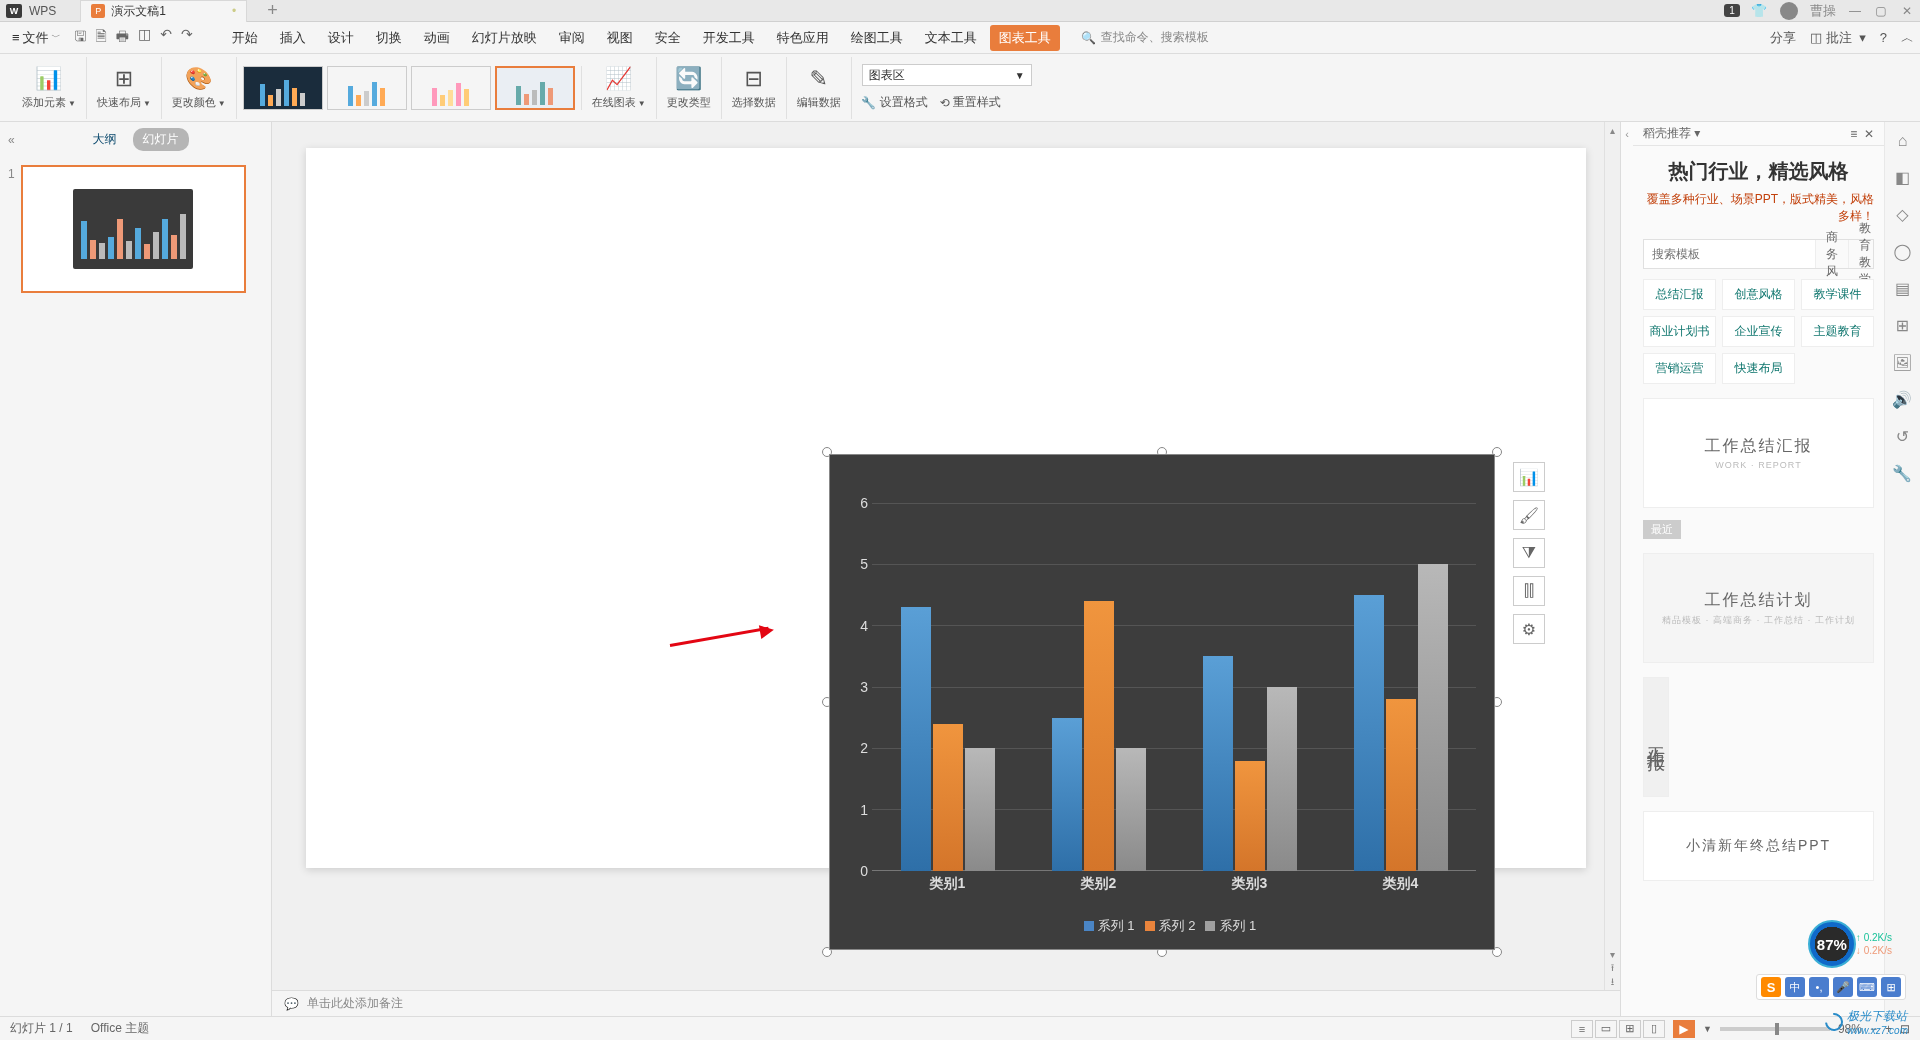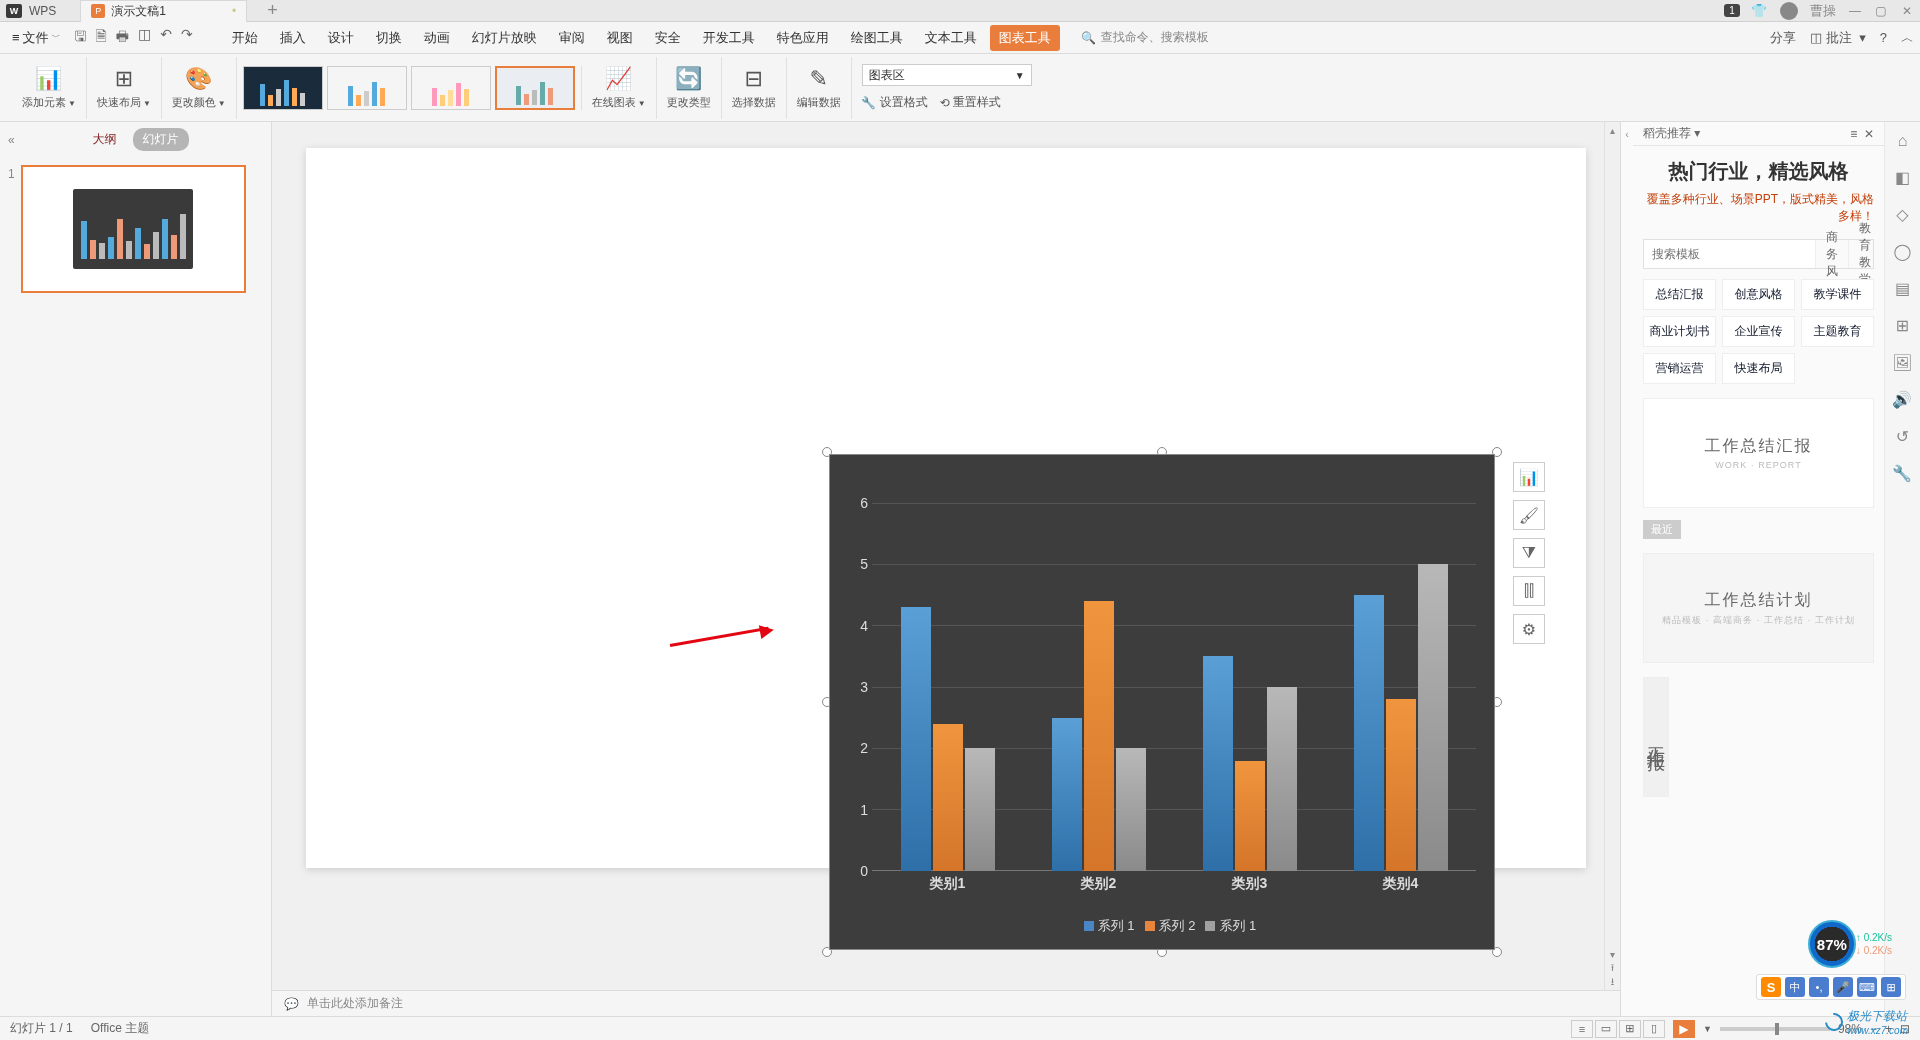--- a/index.html
+++ b/index.html
@@ -47,21 +47,21 @@
 .format-reset { display: flex; gap: 12px; margin-top: 6px; }
 .format-reset span { font-size: 12px; color: #555; display: flex; align-items: center; gap: 3px; }
 
 
 .main { display: flex; height: calc(100% - 22px - 32px - 68px - 24px); position: relative; }
 
 
 .slide-panel { width: 272px; background: #f5f5f5; border-right: 1px solid #dcdcdc; display: flex; flex-direction: column; }
 .slide-panel-tabs { display: flex; justify-content: center; gap: 6px; padding: 6px; align-items: center; position: relative; }
 .slide-panel-collapse { position: absolute; left: 8px; color: #888; font-size: 12px; }
-.slide-panel-tab { padding: 3px 10px; font-size: 12px; color: #7f1d1d; border-radius: 10px; }
+.slide-panel-tab { padding: 3px 10px; font-size: 12px; color: #0c4a6e; border-radius: 10px; }
 .slide-panel-tab.active { background: #b5b5b5; color: #fff; }
 .slide-thumbs { padding: 8px; }
 .slide-thumb-wrap { display: flex; gap: 6px; }
 .slide-num { font-size: 12px; color: #888; padding-top: 2px; }
 .slide-thumb { width: 225px; height: 128px; border: 2px solid #e97d3c; background: #fff; display: flex; align-items: center; justify-content: center; }
 .slide-thumb-chart { width: 120px; height: 80px; background: #3a3a3a; display: flex; align-items: flex-end; justify-content: center; gap: 3px; padding: 6px 6px 10px 6px; border-radius: 2px; }
 
 
 .canvas-area { flex: 1; background: #f0f0f0; display: flex; flex-direction: column; position: relative; overflow: hidden; }
 .canvas-scroll { flex: 1; display: flex; align-items: flex-start; justify-content: center; padding-top: 26px; position: relative; }
@@ -100,21 +100,21 @@
 .right-sidebar { width: 300px; border-left: 1px solid #dcdcdc; background: #fafafa; display: flex; }
 .right-panel { flex: 1; display: flex; flex-direction: column; overflow: hidden; }
 .right-panel-head { height: 24px; display: flex; align-items: center; justify-content: space-between; padding: 0 10px; font-size: 12px; color: #666; border-bottom: 1px solid #e5e5e5; }
 .right-panel-body { flex: 1; padding: 12px 10px; overflow-y: auto; background: #fafafa; }
 .promo-title { text-align: center; font-size: 20px; color: #333; font-weight: 600; }
 .promo-sub { text-align: right; font-size: 12px; color: #c2410c; margin-top: 6px; }
 .search-row { display: flex; margin-top: 14px; border: 1px solid #e0e0e0; height: 30px; }
 .search-row input { flex: 1; border: none; padding: 0 8px; font-size: 12px; outline: none; background: #fff; }
 .search-row .seg { padding: 0 10px; font-size: 12px; color: #666; display: flex; align-items: center; border-left: 1px solid #eee; }
 .tag-grid { display: grid; grid-template-columns: 1fr 1fr 1fr; gap: 6px; margin-top: 10px; }
-.tag-grid div { background: #fff; border: 1px solid #eee; text-align: center; font-size: 12px; color: #0f172a; padding: 6px 0; }
+.tag-grid div { background: #fff; border: 1px solid #eee; text-align: center; font-size: 12px; color: #0f766e; padding: 6px 0; }
 .template-card { margin-top: 14px; border: 1px solid #eee; background: #fff; height: 110px; display: flex; flex-direction: column; align-items: center; justify-content: center; font-size: 16px; color: #666; letter-spacing: 2px; position: relative; }
 .template-card .sub { font-size: 9px; color: #bbb; letter-spacing: 1px; margin-top: 3px; }
 .section-label { background: #ccc; color: #fff; font-size: 11px; padding: 2px 8px; display: inline-block; margin-top: 12px; }
 .right-rail { width: 36px; border-left: 1px solid #e8e8e8; display: flex; flex-direction: column; align-items: center; padding-top: 10px; gap: 18px; color: #888; background: #f5f5f5; }
 .right-rail span { font-size: 16px; }
 
 .scrollbar-v { position: absolute; right: 0; top: 0; bottom: 0; width: 16px; background: #f0f0f0; border-left: 1px solid #e0e0e0; }
 .scroll-btn { height: 16px; display: flex; align-items: center; justify-content: center; font-size: 10px; color: #888; }
 
 
@@ -443,20 +443,23 @@
           <span class="sub">WORK · REPORT</span>
         </div>
         <div class="section-label">最近</div>
         <div class="template-card" style="background:#f5f5f5">
           <span>工作总结计划</span>
           <span class="sub">精品模板 · 高端商务 · 工作总结 · 工作计划</span>
         </div>
         <div class="template-card" style="background:#f0f0f0;writing-mode:vertical-rl;height:120px;font-size:18px;justify-content:center">
           <span>工作汇报</span>
         </div>
+        <div class="template-card" style="height:70px">
+          <span style="font-size:14px">小清新年终总结PPT</span>
+        </div>
       </div>
     </div>
     <div class="right-rail">
       <span>⌂</span>
       <span>◧</span>
       <span>◇</span>
       <span>◯</span>
       <span>▤</span>
       <span>⊞</span>
       <span>🖼</span>

